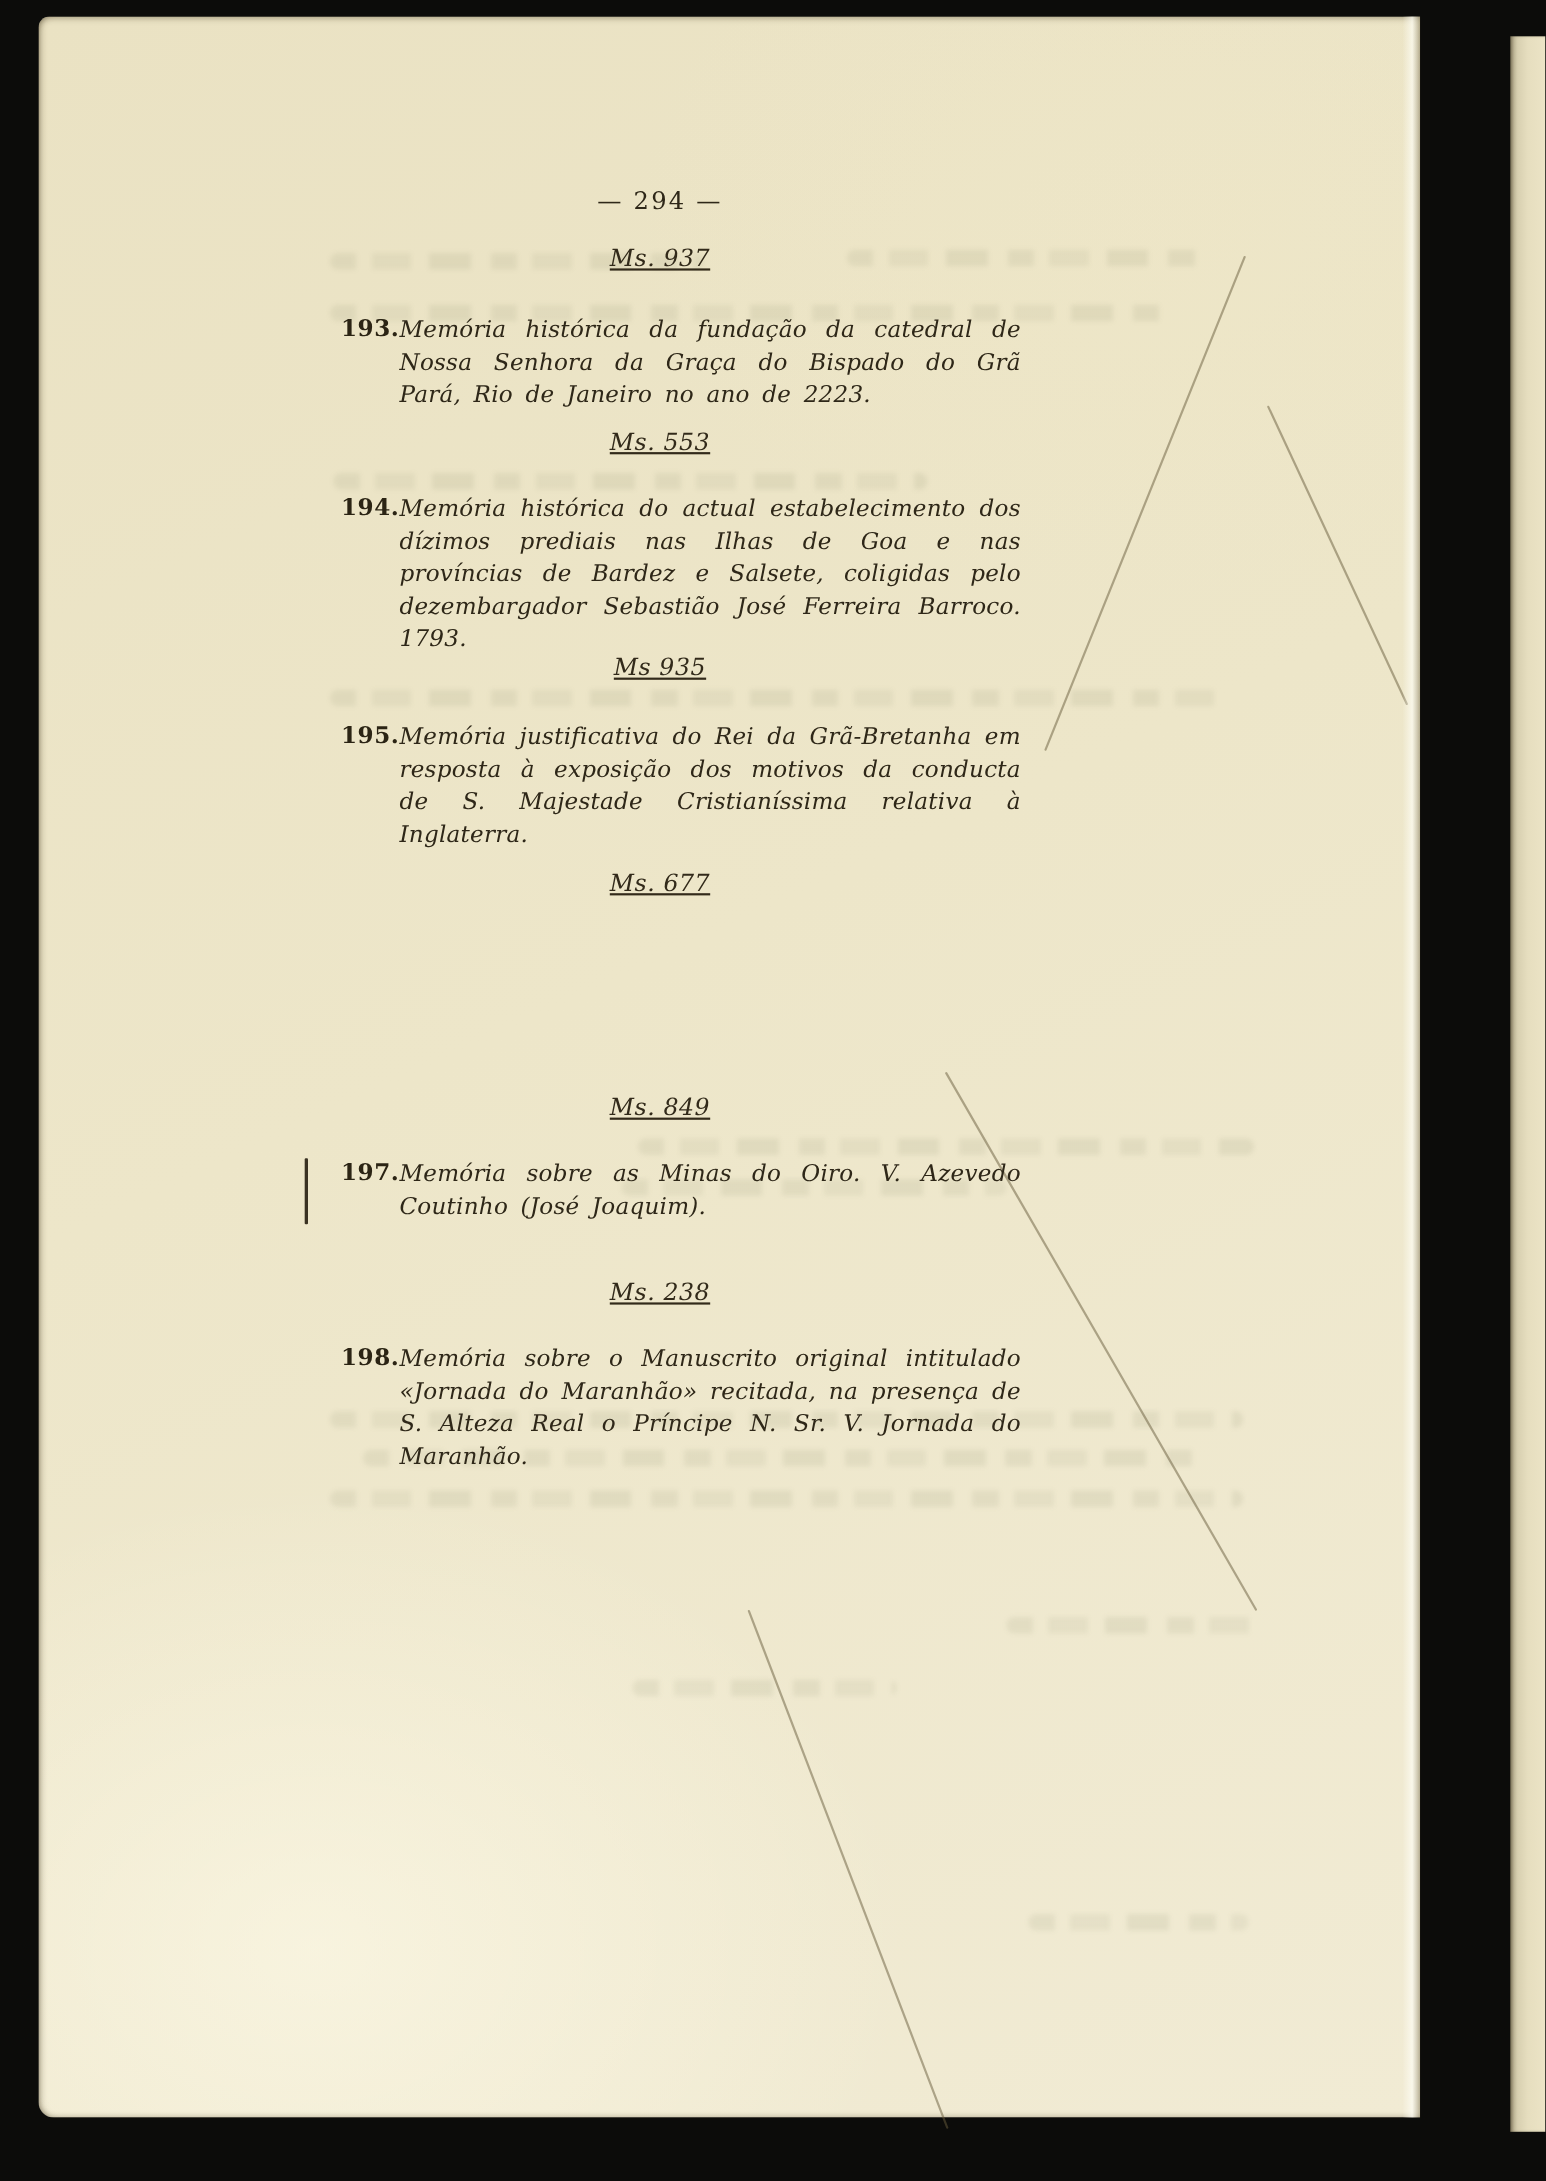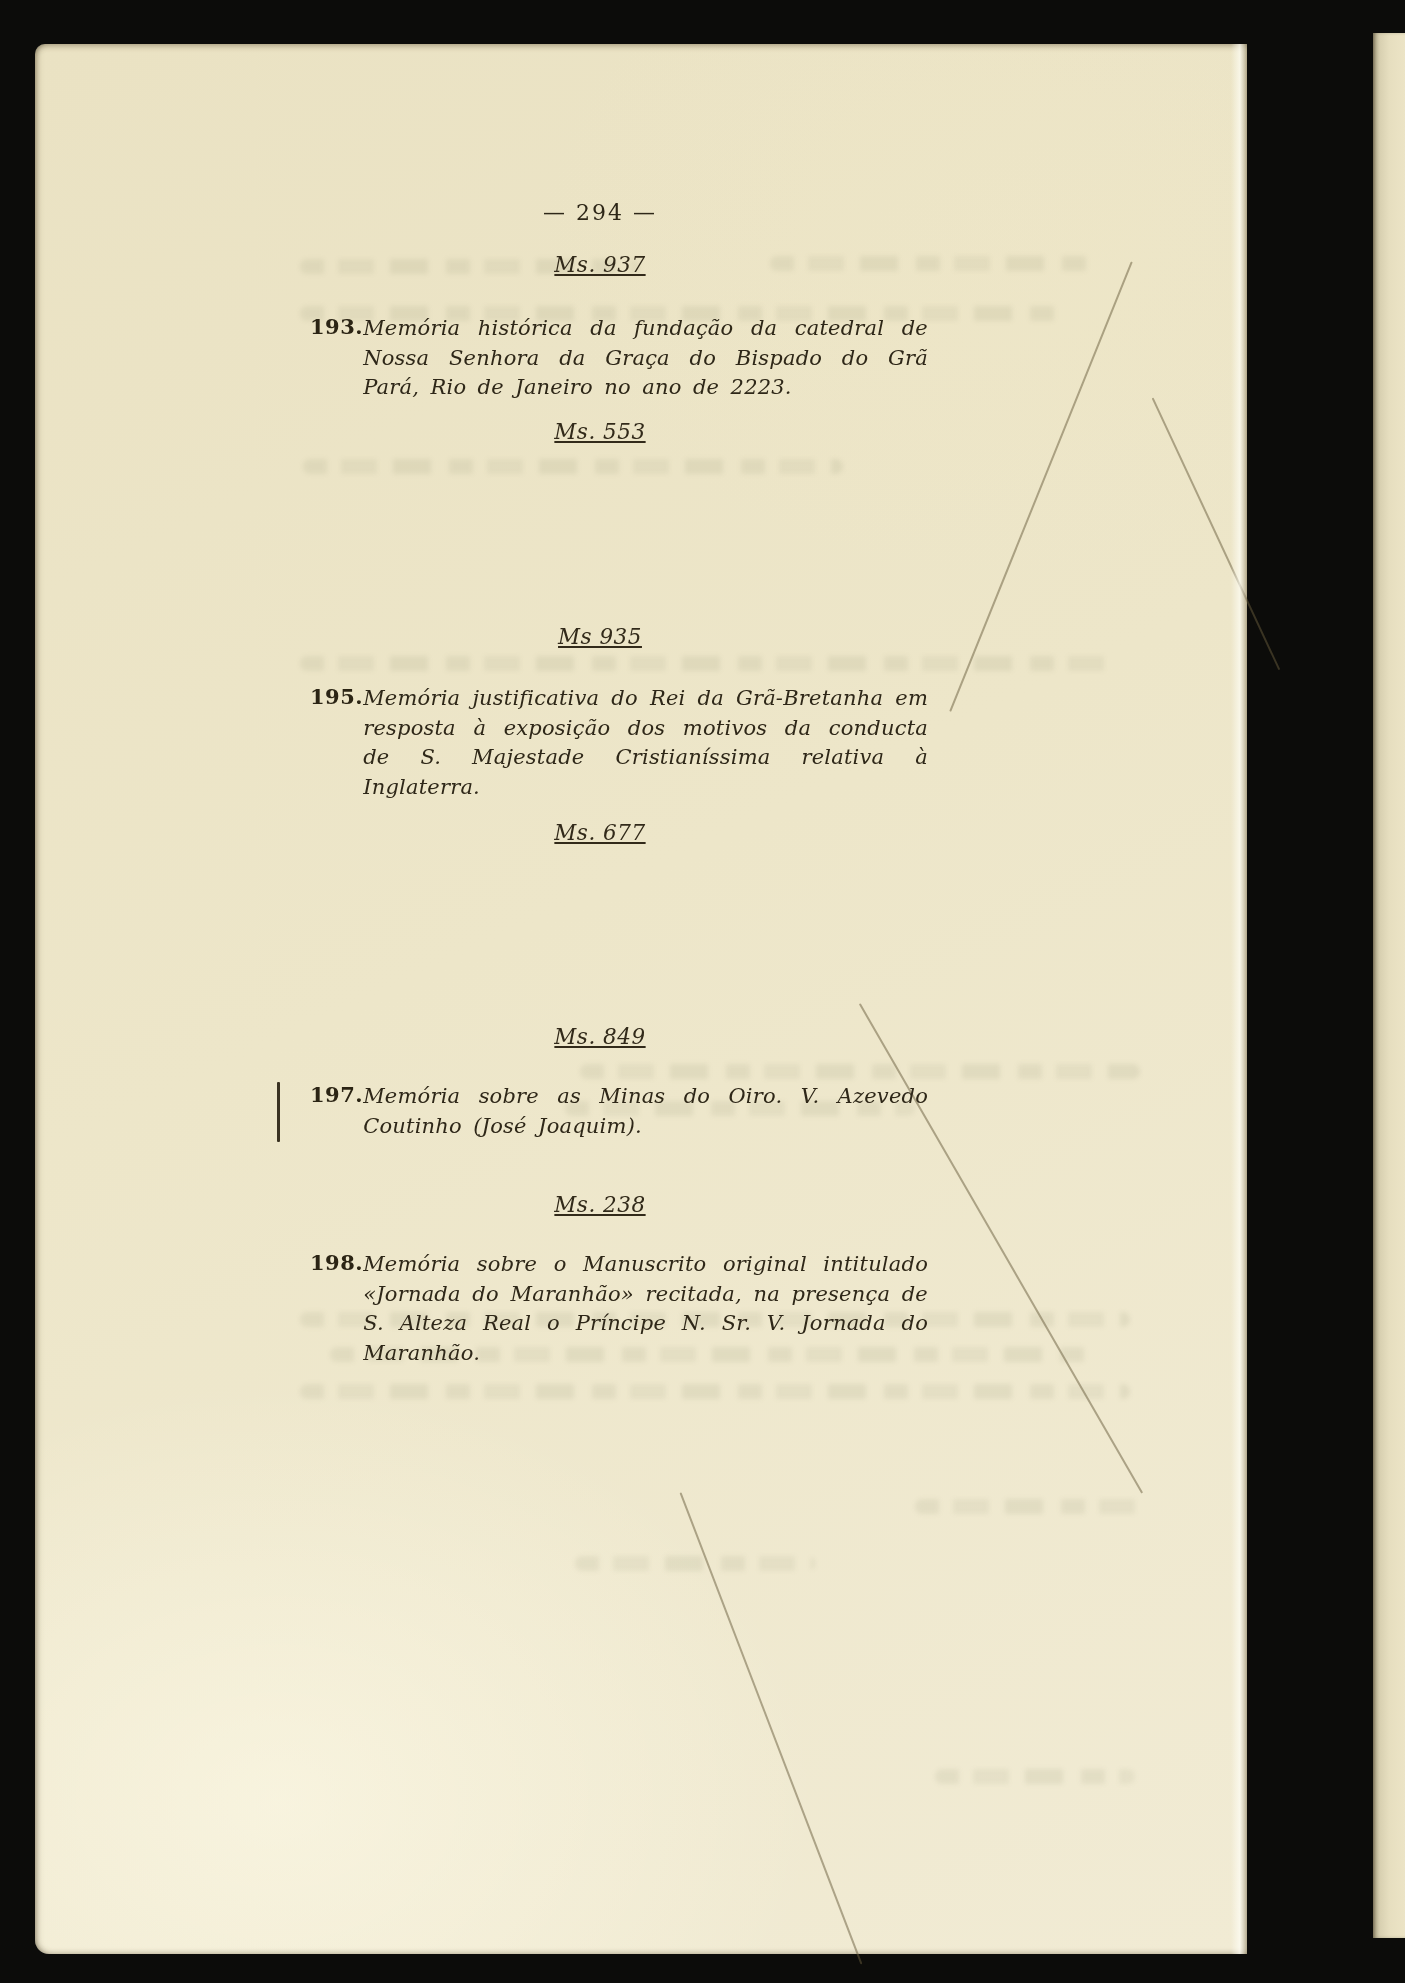--- a/index.html
+++ b/index.html
@@ -4,31 +4,30 @@
 <style>
   html,body{margin:0;padding:0;}
   body{
     width:1405px;height:1983px;position:relative;overflow:hidden;
     background:#0c0c0a;
     font-family:"DejaVu Serif","Liberation Serif",serif;
   }
   .scene{position:absolute;inset:0;}
   
   .paper{
-    position:absolute;left:35px;top:44px;width:1168px;height:1910px;
+    position:absolute;left:35px;top:15px;width:1256px;height:1910px;
     background:
       radial-gradient(900px 700px at 20% 92%, rgba(255,252,235,.55), rgba(255,252,235,0) 60%),
       radial-gradient(800px 600px at 80% 10%, rgba(240,232,200,.35), rgba(240,232,200,0) 60%),
       linear-gradient(155deg,#eae2c3 0%, #ede6c9 45%, #f1ebd4 100%);
     border-radius:10px 0 0 14px;
     box-shadow:
       inset 5px 0 7px -4px rgba(70,58,32,.55),
       inset 0 5px 7px -4px rgba(70,58,32,.45),
       inset 0 -4px 6px -4px rgba(70,58,32,.35);
-    padding-left: 44px;
   }
   .edge-highlight{
     position:absolute;top:0;right:0;width:16px;height:100%;
     background:linear-gradient(90deg, rgba(255,255,248,0) 0%, rgba(255,255,248,.65) 55%, rgba(110,98,66,.40) 100%);
     border-radius:0;
   }
   
   .next-page{
     position:absolute;left:1373px;top:33px;width:32px;height:1905px;
     background:linear-gradient(90deg,#b7ae8f 0px,#d8d0b1 7px,#e6debf 16px,#ece4c6 100%);
@@ -99,20 +98,24 @@
 
     <div class="pagenum">— 294 —</div>
 
     <div class="ms-head" style="top:208px">Ms. 937</div>
     <div class="entry" style="top:270px">
       <span class="num">193.</span>
       <span class="body">Memória histórica da fundação da catedral de Nossa Senhora da Graça do Bispado do Grã Pará, Rio de Janeiro no ano de 2223.</span>
     </div>
 
     <div class="ms-head" style="top:375px">Ms. 553</div>
+    <div class="entry" style="top:433px">
+      <span class="num">194.</span>
+      <span class="body">Memória histórica do actual estabelecimento dos dízimos prediais nas Ilhas de Goa e nas províncias de Bardez e Salsete, coligidas pelo dezembargador Sebastião José Ferreira Barroco. 1793.</span>
+    </div>
 
     <div class="ms-head" style="top:580px">Ms 935</div>
     <div class="entry" style="top:640px">
       <span class="num">195.</span>
       <span class="body">Memória justificativa do Rei da Grã-Bretanha em resposta à exposição dos motivos da conducta de S. Majestade Cristianíssima relativa à Inglaterra.</span>
     </div>
 
     <div class="ms-head" style="top:776px">Ms. 677</div>
 
     <div class="ms-head" style="top:980px">Ms. 849</div>

